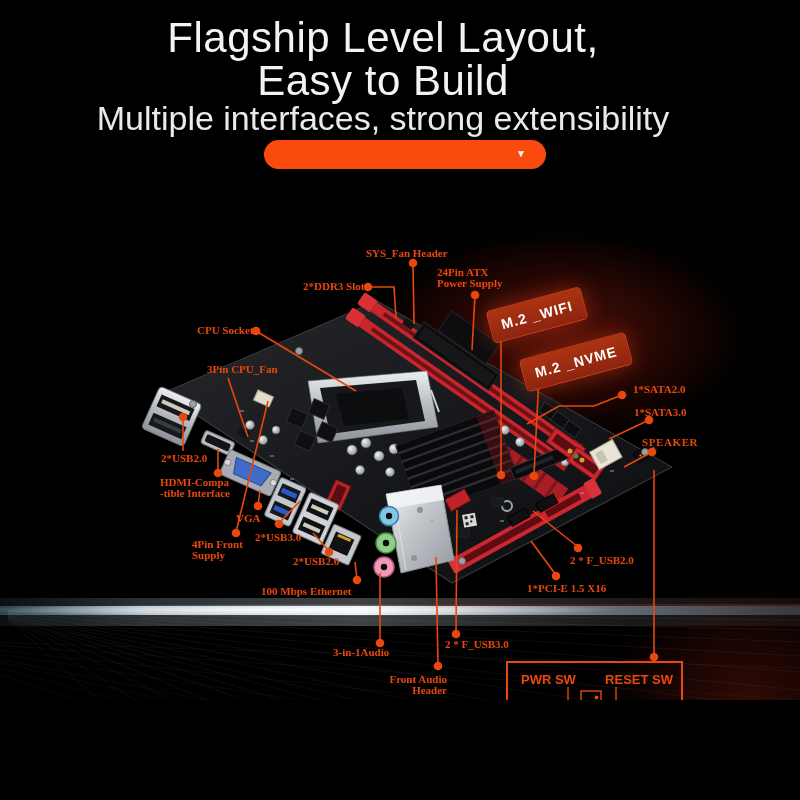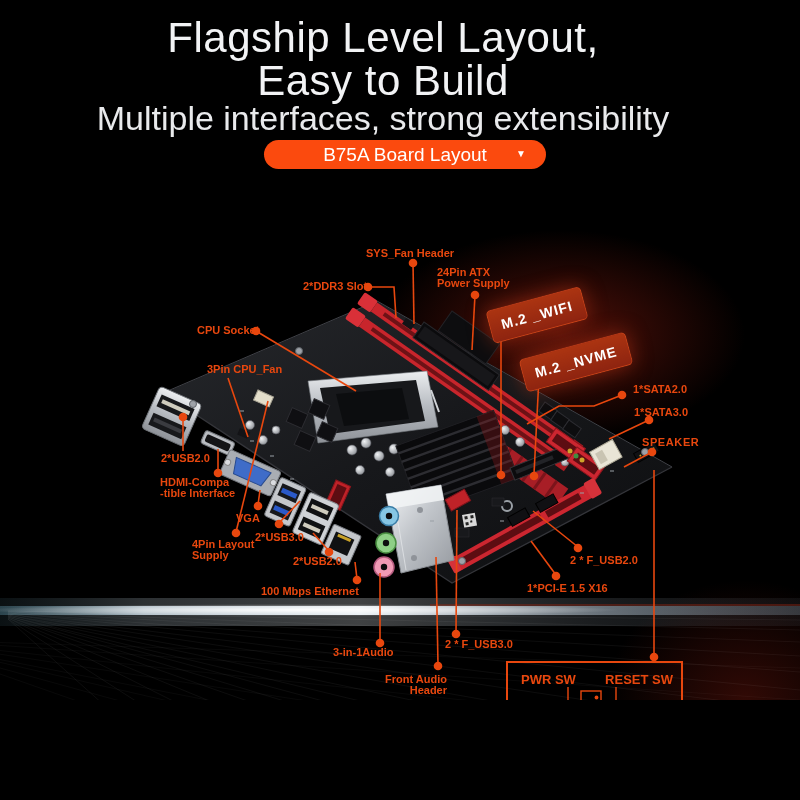--- a/index.html
+++ b/index.html
@@ -9,21 +9,21 @@
   .title{position:absolute;left:0;width:766px;text-align:center;color:#f2f3f5;
          font-size:42px;font-weight:400;letter-spacing:.5px;}
   .subtitle{position:absolute;left:0;width:766px;text-align:center;color:#e9eaec;
          font-size:34px;font-weight:400;}
   .pill{position:absolute;left:264px;top:140px;width:282px;height:29px;background:#fb4a0e;
         border-radius:15px;display:flex;align-items:center;justify-content:center;cursor:pointer;}
   .pill .lab{color:#fff;font-size:19px;}
   .pill .caret{position:absolute;right:20px;top:9px;color:#fff;font-size:10px;line-height:10px;}
   
   .lbl{position:absolute;color:#e8470e;font-size:11px;font-weight:700;line-height:11px;
-       white-space:nowrap;z-index:6;}
+       white-space:nowrap;z-index:6;font-family:Liberation Serif, serif;}
   .lbl .ln{display:block;}
   
   .banner{position:absolute;display:flex;align-items:center;justify-content:center;
           background:linear-gradient(180deg,#ab3411,#8e2410);border:1px solid rgba(255,96,40,.35);
           border-radius:5px;transform:rotate(-15deg);color:#fff;font-weight:700;font-size:14px;
           letter-spacing:1px;box-shadow:0 0 20px rgba(195,55,22,.55);z-index:5;}
   #banner-wifi{left:488px;top:298px;width:96px;height:32px;}
   #banner-nvme{left:521px;top:345px;width:108px;height:32px;}
   
   .fp-box{position:absolute;left:506px;top:661px;width:173px;height:125px;
@@ -446,21 +446,20 @@
         <circle cx="586.5" cy="728.5" r="1.9"></circle>
           <circle cx="586.5" cy="738.5" r="1.9"></circle>
       </g>
     </g>
   </svg>
 
   <div class="title" style="top:14px">Flagship Level Layout,</div>
   <div class="title" style="top:57px">Easy to Build</div>
   <div class="subtitle" style="top:99px">Multiple interfaces, strong extensibility</div>
   <div class="pill">
-    <span class="lab">B75A Board Layout</span>
     <span class="caret">▼</span>
   </div>
 
   <div class="banner" id="banner-wifi">M.2 _WIFI</div>
   <div class="banner" id="banner-nvme">M.2 _NVME</div>
 
   <div class="lbl" style="left:366px;top:248px">SYS_Fan Header</div>
   <div class="lbl" style="left:303px;top:281px">2*DDR3 Slot</div>
   <div class="lbl" style="left:437px;top:267px">
     <span class="ln">24Pin ATX</span>
@@ -471,21 +470,21 @@
   <div class="lbl" style="left:633px;top:384px">1*SATA2.0</div>
   <div class="lbl" style="left:634px;top:407px">1*SATA3.0</div>
   <div class="lbl" style="left:642px;top:437px;letter-spacing:.6px">SPEAKER</div>
   <div class="lbl" style="left:161px;top:453px">2*USB2.0</div>
   <div class="lbl" style="left:160px;top:477px">
     <span class="ln">HDMI-Compa</span>
     <span class="ln">-tible Interface</span>
   </div>
   <div class="lbl" style="left:236px;top:513px">VGA</div>
   <div class="lbl" style="left:192px;top:539px">
-    <span class="ln">4Pin Layout</span>
+    <span class="ln">4Pin Front</span>
     <span class="ln">Supply</span>
   </div>
   <div class="lbl" style="left:255px;top:532px">2*USB3.0</div>
   <div class="lbl" style="left:293px;top:556px">2*USB2.0</div>
   <div class="lbl" style="left:261px;top:586px">100 Mbps Ethernet</div>
   <div class="lbl" style="left:333px;top:647px">3-in-1Audio</div>
   <div class="lbl" style="left:383px;top:674px;width:64px;text-align:right">
     <span class="ln">Front Audio</span>
     <span class="ln">Header</span>
   </div>

